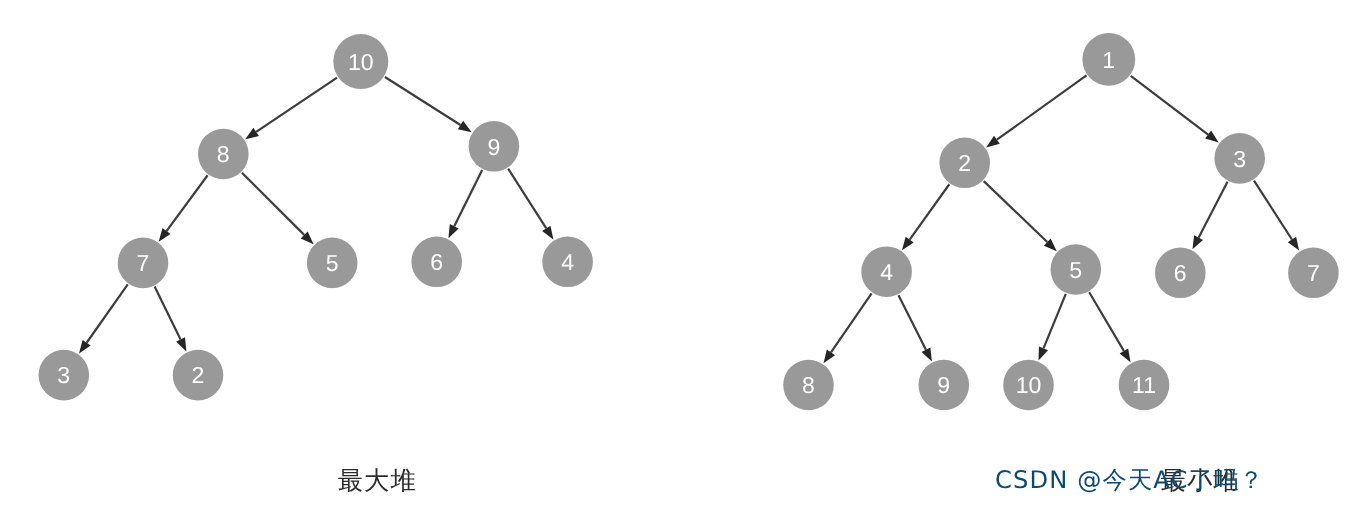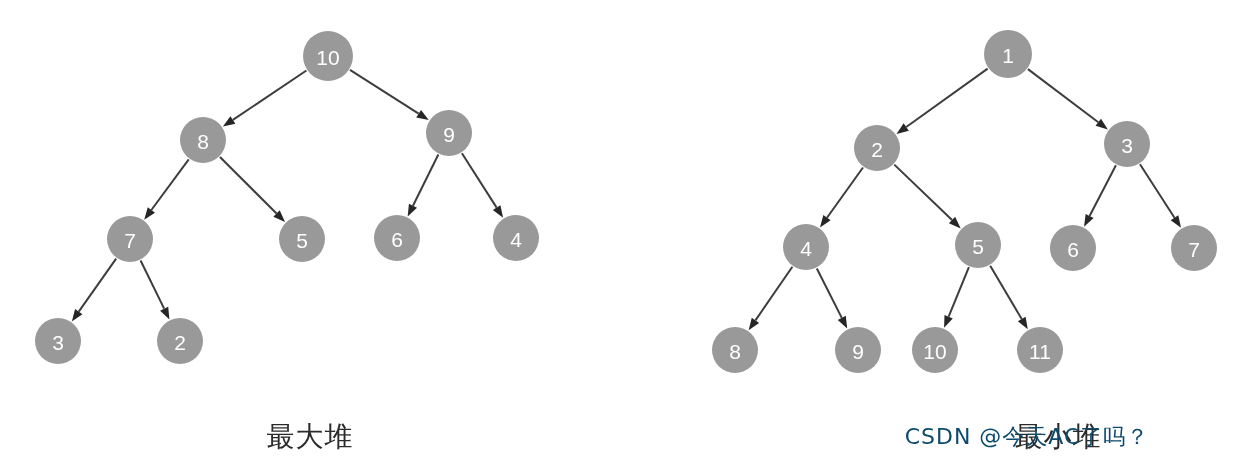--- a/index.html
+++ b/index.html
@@ -46,24 +46,25 @@
     stroke-width: 2;
     fill: none;
   }
   .arrow-head {
     fill: #262626;
     stroke: none;
   }
   .caption {
     position: absolute;
     font-family: Liberation Mono, monospace;
-    font-size: 28px;
+    font-size: 23px;
     color: #2b2b2b;
     white-space: nowrap;
     letter-spacing: 1px;
+    margin-left: 33px;
   }
   .watermark {
     position: absolute;
     font-family: "DejaVu Sans", "Liberation Sans", sans-serif;
     font-size: 22px;
     color: #0c4a6e;
     white-space: nowrap;
     letter-spacing: 1px;
     pointer-events: none;
     user-select: none;

